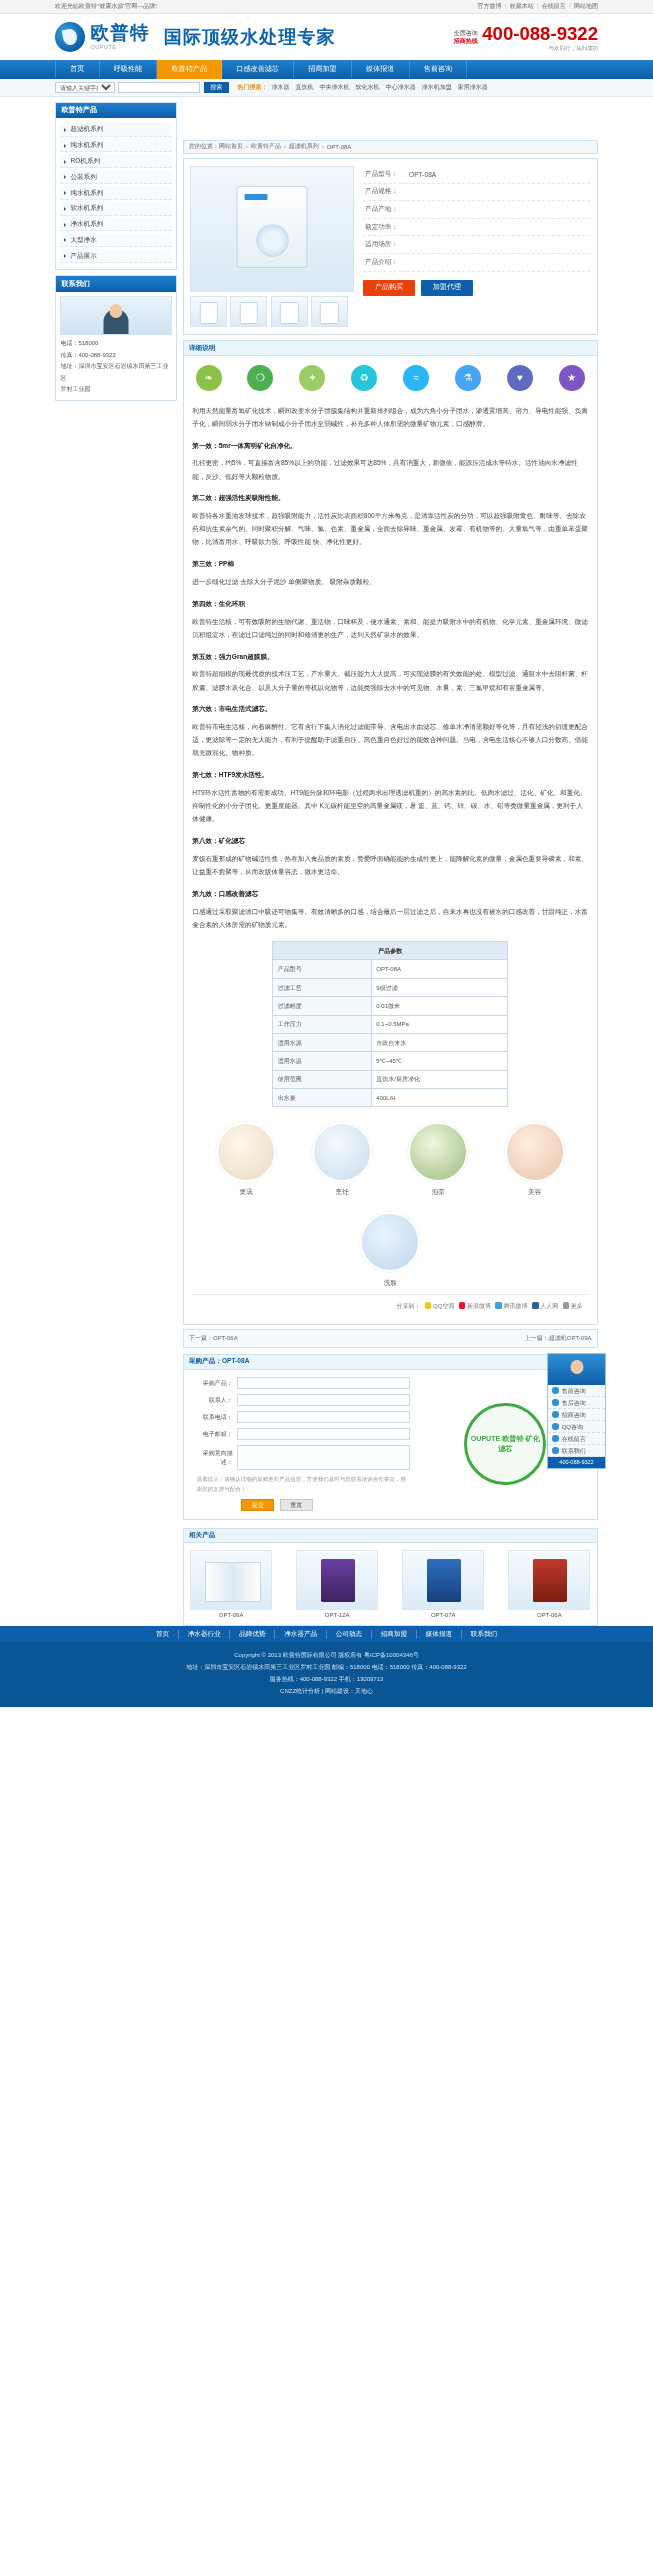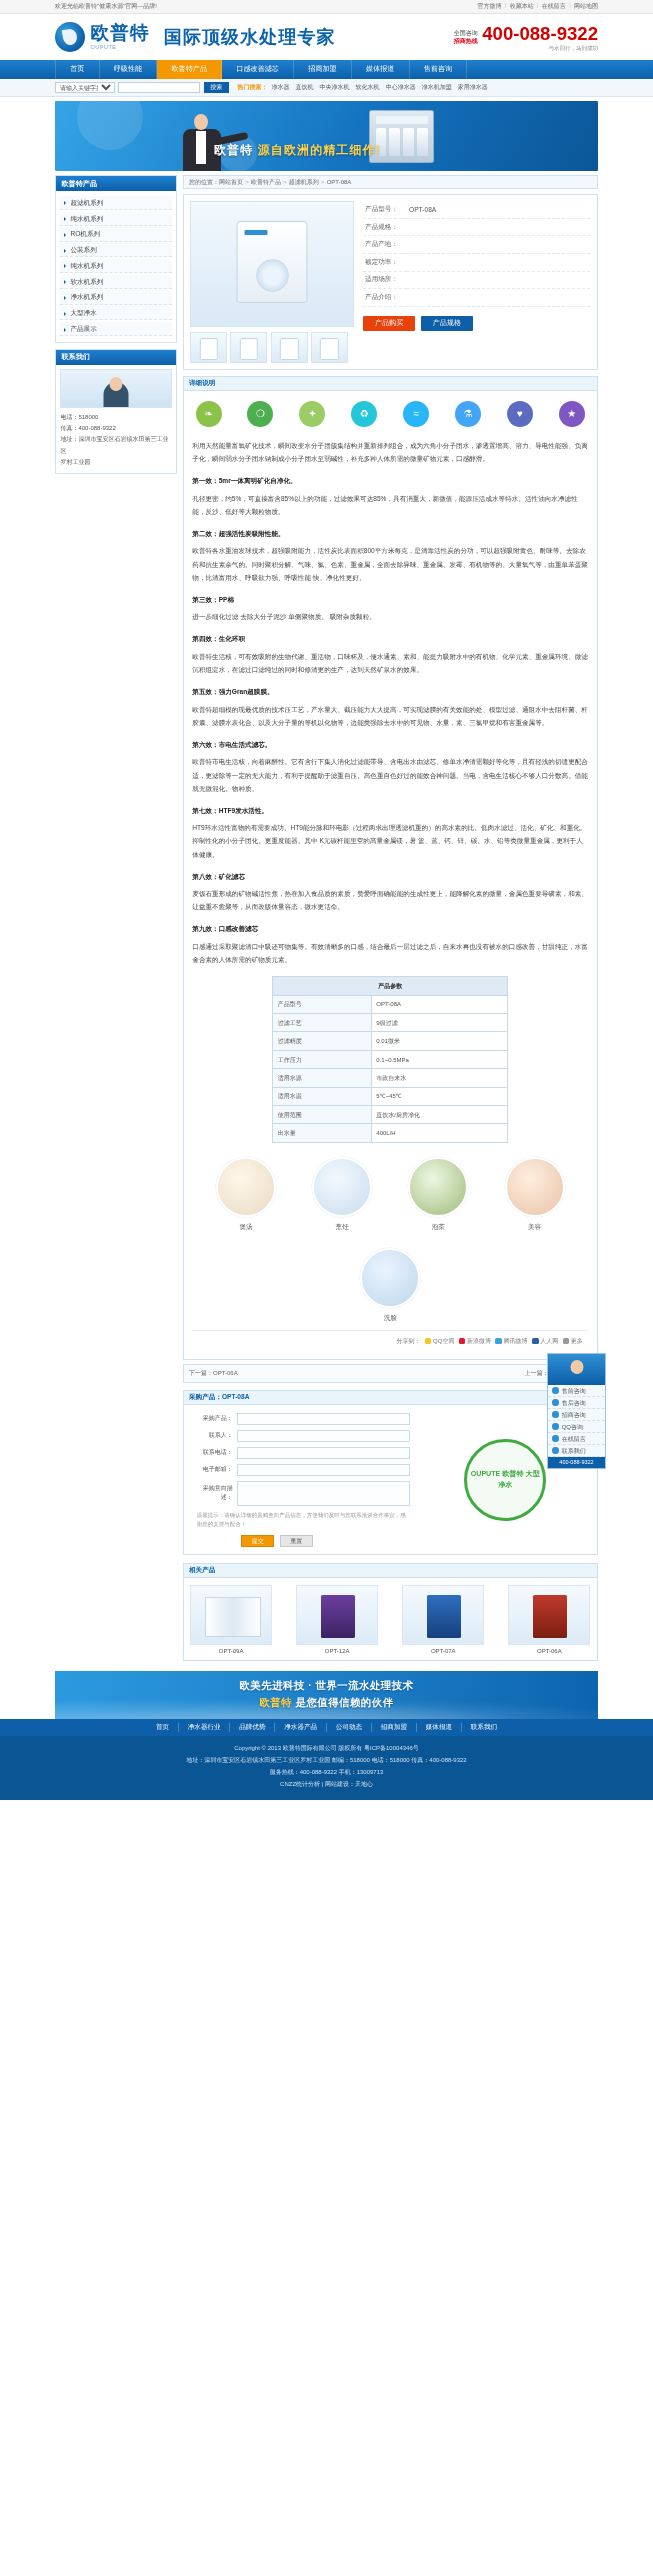--- a/index.html
+++ b/index.html
@@ -109,21 +109,21 @@
   .banner .device .tubes i{flex:1;background:linear-gradient(#fff,#cfdded);border-radius:1.6px;}
   .banner .btext {
     position:absolute; left:159px; bottom:12px; color:#fff; font-size:12px; font-weight:bold;
     text-shadow:0 1.1px 2.2px rgba(0,0,0,.35); letter-spacing:1.1px;
   }
   .banner .btext .orange { color:#ffd24a; }
 
   
   .wrap { display:flex; gap:5.5px; padding:4.4px 55px 0; align-items:flex-start; }
   .sidebar { width:122px; flex:none; }
-  .content { flex:1; min-width:0; }
+  .content { flex:1; min-width:0;margin-top:38px; }
 
   .panel { border:0.5px solid #cfe0ee; background:#fff; margin-bottom:5.5px; }
   .panel-hd {
     height:15.3px; background:linear-gradient(#1f7fd0,#0c5fa8); color:#fff;
     display:flex; align-items:center; padding:0 5.5px; font-size:7.1px; font-weight:bold;
   }
   .panel-bd { padding:4.4px; }
   .cat-list { list-style:none; margin:0; padding:0; }
   .cat-list li {
     height:14.2px; line-height:14.2px; border-bottom:0.5px dashed #d9e6f0; padding-left:10px;
@@ -401,41 +401,20 @@
       <a href="#">净水器</a>
       <a href="#">直饮机</a>
       <a href="#">中央净水机</a>
       <a href="#">软化水机</a>
       <a href="#">中心净水器</a>
       <a href="#">净水机加盟</a>
       <a href="#">家用净水器</a>
     </div>
   </div>
 
-  <div class="banner">
-    <div class="bubbles"></div>
-    <div class="man">
-      <div class="body"></div>
-        <div class="shirt"></div>
-        <div class="head"></div>
-        <div class="arm"></div>
-    </div>
-    <div class="device">
-      <div class="tubes">
-          <i></i>
-          <i></i>
-          <i></i>
-          <i></i>
-        </div>
-    </div>
-    <div class="btext">
-      <span>欧普特</span>
-      <span class="orange">源自欧洲的精工细作!</span>
-    </div>
-  </div>
 
   <div class="wrap">
 
     <div class="sidebar">
 
       <div class="panel">
         <div class="panel-hd">欧普特产品</div>
         <div class="panel-bd">
           <ul class="cat-list">
             <li>超滤机系列</li>
@@ -514,21 +493,21 @@
                   <td></td>
                 </tr>
             <tr>
                   <td class="k">产品介绍：</td>
                   <td></td>
                 </tr>
           </tbody>
             </table>
           <div class="prod-btns">
             <button class="btn-buy">产品购买</button>
-            <button class="btn-agent">产品规格</button>
+            <button class="btn-agent">加盟代理</button>
           </div>
         </div>
       </div>
 
       <div class="detail-hd">详细说明</div>
       <div class="detail-bd">
 
         <div class="icon-row">
           <div class="ic ic1">❧</div>
           <div class="ic ic2">❍</div>
@@ -695,21 +674,21 @@
             <textarea style=""></textarea>
           </div>
           <div class="order-note">温馨提示：请确认详细的采购意向产品信息，方便我们及时与您联系洽谈合作事宜，感谢您的支持与配合！</div>
           <div class="order-actions">
             <button class="btn-submit">提交</button>
             <button class="btn-reset">重置</button>
           </div>
         </div>
         <div class="order-side">
           <div class="badge">OUPUTE 欧普特
-大型净水</div>
+矿化滤芯</div>
         </div>
       </div>
 
       <div class="rel-hd">相关产品</div>
       <div class="rel-bd">
         <div class="rel-item">
           <div class="ph p1"></div>
           <div class="nm">OPT-09A</div>
         </div>
         <div class="rel-item">
@@ -753,30 +732,20 @@
           <span>在线留言</span>
         </li>
       <li>
           <i class="q"></i>
           <span>联系我们</span>
         </li>
     </ul>
     <div class="ft">400-088-9322</div>
   </div>
 
-  <div class="adband">
-    <div class="wave"></div>
-    <div class="txt">
-      <div>欧美先进科技 · 世界一流水处理技术</div>
-      <div>
-        <span class="y">欧普特</span>
-        <span>是您值得信赖的伙伴</span>
-      </div>
-    </div>
-  </div>
 
   <div class="footnav">
     <a href="#">首页</a>
     <a href="#">净水器行业</a>
     <a href="#">品牌优势</a>
     <a href="#">净水器产品</a>
     <a href="#">公司动态</a>
     <a href="#">招商加盟</a>
     <a href="#">媒体报道</a>
     <a href="#">联系我们</a>

